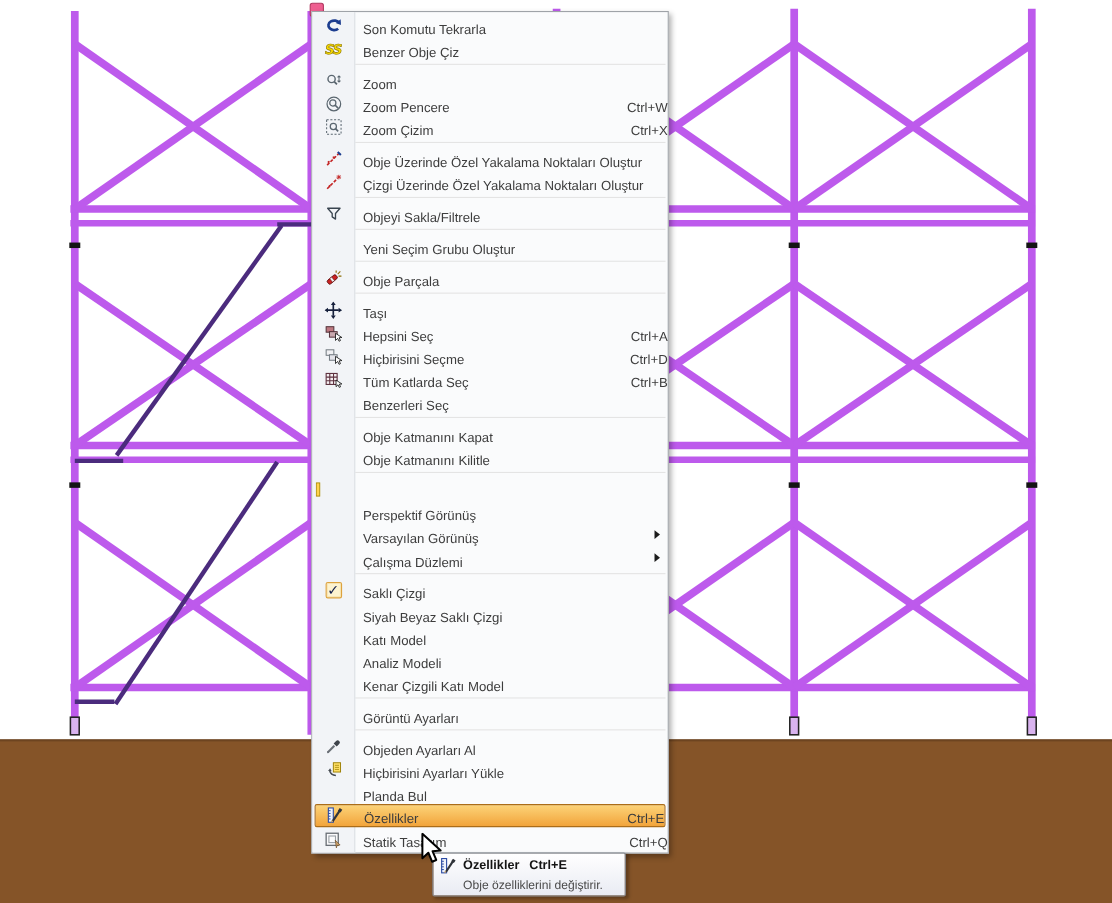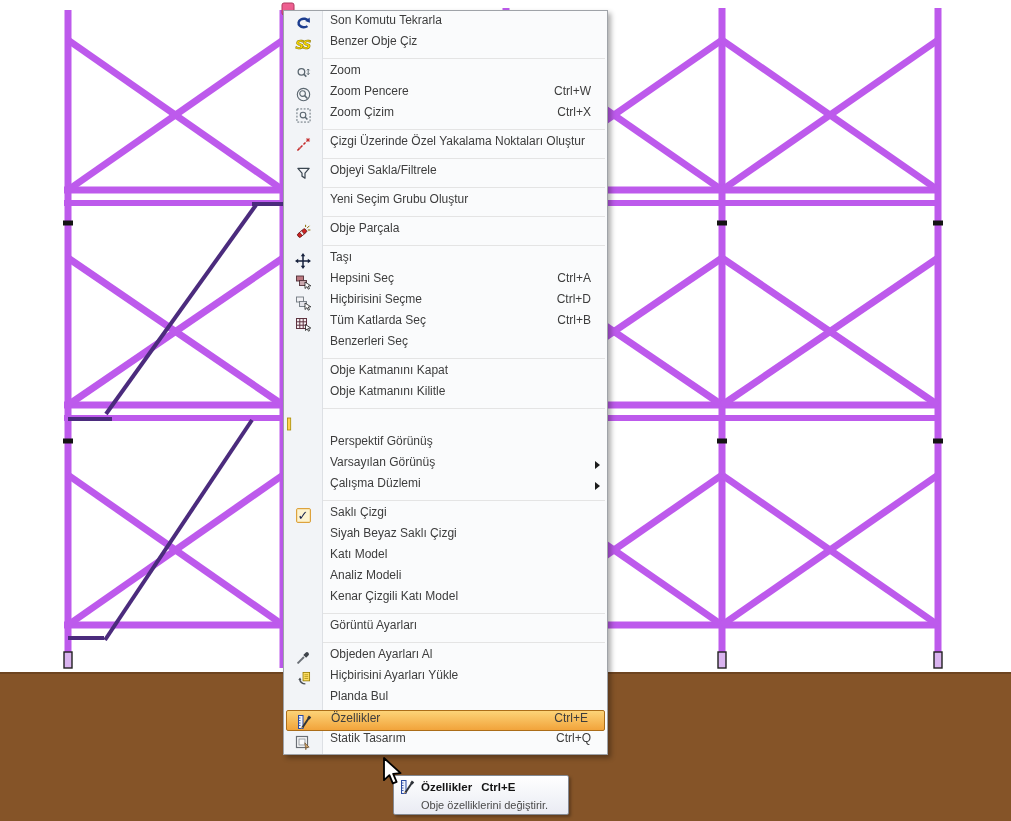--- a/index.html
+++ b/index.html
@@ -25,27 +25,27 @@
     border:1px solid var(--menu_border,#9fa3a8);
     box-shadow:3px 3px 5px rgba(0,0,0,.32);
     padding:2px 0;z-index:10;
   }
   .menu::before{
     content:"";position:absolute;left:0;top:0;bottom:0;width:38px;
     background:var(--gutter_bg,#f2f4f7);
     border-right:1px solid var(--gutter_line,#dde0e4);
   }
   .mi{
-    position:relative;height:21px;display:flex;align-items:flex-start;
+    position:relative;height:21px;display:flex;align-items:flex-end;
     font-size:12px;color:var(--text_color,#3d3d3d);white-space:nowrap;
   }
   .mi-icon{width:38px;min-width:38px;height:21px;display:flex;align-items:center;justify-content:center;}
   .mi-icon.edge-left{justify-content:flex-start;padding-left:3px;box-sizing:border-box;}
   .mi-label{padding-left:8px;flex:1;overflow:hidden;}
-  .mi-short{padding-right:16px;}
+  .mi-short{}
   .mi-arrow{
     position:absolute;right:7px;top:6px;width:0;height:0;
     border-top:4.5px solid transparent;border-bottom:4.5px solid transparent;
     border-left:5.5px solid #1c1c1c;
   }
   .mi.hl{
     margin:0 2px;border:1px solid var(--highlight_border,#ab6d19);border-radius:2px;
     background:linear-gradient(var(--highlight_top,#fcd378),var(--highlight_bottom,#f2a43b));
     box-sizing:border-box;height:21px;
   }
@@ -190,20 +190,31 @@
           <line x1="9.6" y1="9.6" x2="12.2" y2="12.2" stroke="#5b6770" stroke-width="1.6"></line>
         </svg>
       </span>
       <span class="mi-label">Zoom Çizim</span>
       <span class="mi-short">Ctrl+X</span>
     </div>
     <div class="msep"></div>
     <div class="mi">
       <span class="mi-icon">
         <svg width="15" height="15" viewBox="0 0 16 16">
+          <line x1="1.5" y1="14" x2="12.5" y2="3" stroke="#c42727" stroke-width="1.6" stroke-dasharray="3 1.6"></line>
+          <path d="M11.8 1.2 l3 3" stroke="#1c3d8f" stroke-width="2"></path>
+          <path d="M2.2 10.2 l1.6 1.6 M3.8 10.2 L2.2 11.8" stroke="#c42727" stroke-width="1"></path>
+          <path d="M7 5.8 l1.6 1.6 M8.6 5.8 L7 7.4" stroke="#c42727" stroke-width="1"></path>
+        </svg>
+      </span>
+      <span class="mi-label">Obje Üzerinde Özel Yakalama Noktaları Oluştur</span>
+    </div>
+    <div class="mi">
+      <span class="mi-icon">
+        <svg width="15" height="15" viewBox="0 0 16 16">
           <line x1="1.5" y1="14.5" x2="11.5" y2="4.5" stroke="#c42727" stroke-width="1.6" stroke-dasharray="3 1.6"></line>
           <path d="M12.8 1 v4.4 M10.6 3.2 h4.4 M11.2 1.6 l3.2 3.2 M14.4 1.6 l-3.2 3.2" stroke="#c42727" stroke-width="0.9"></path>
           <path d="M3.2 11 l1.6 1.6 M4.8 11 L3.2 12.6" stroke="#c42727" stroke-width="1"></path>
         </svg>
       </span>
       <span class="mi-label">Çizgi Üzerinde Özel Yakalama Noktaları Oluştur</span>
     </div>
     <div class="msep"></div>
     <div class="mi">
       <span class="mi-icon">

